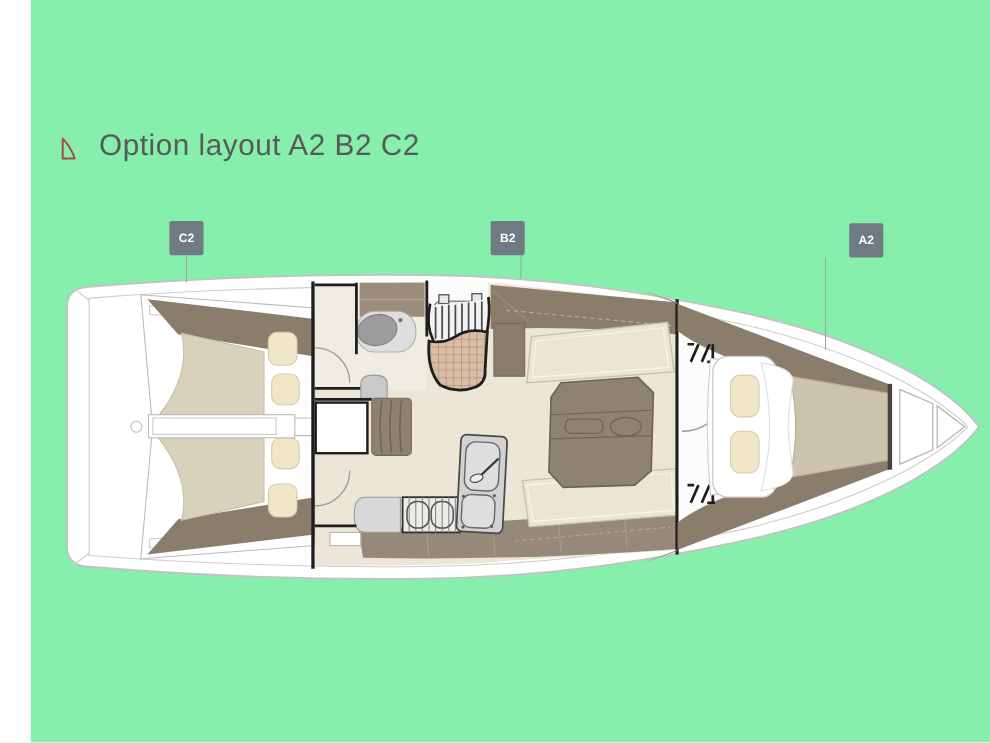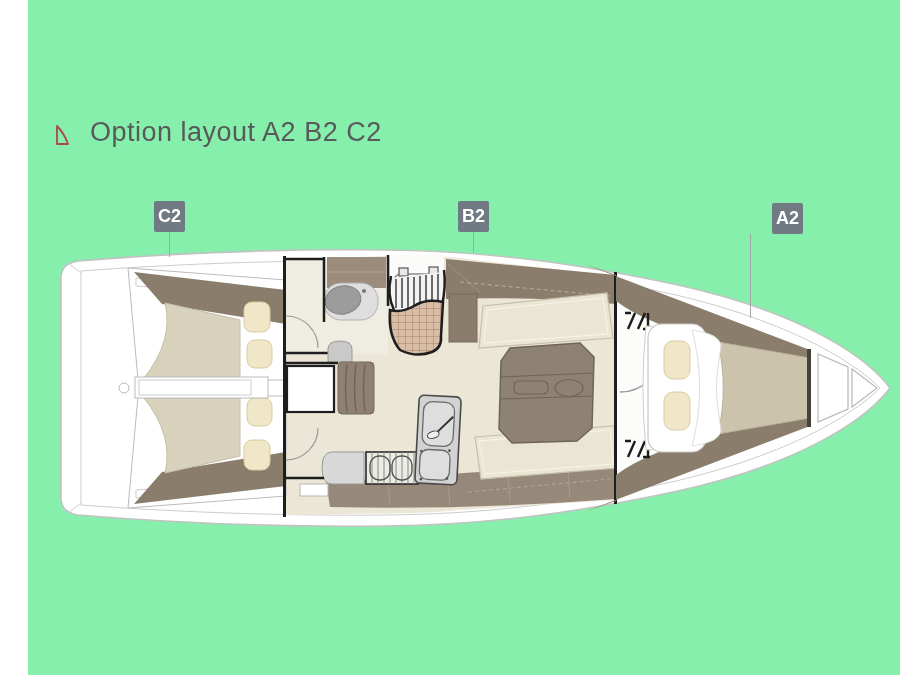--- a/index.html
+++ b/index.html
@@ -4,23 +4,23 @@
 <style>
   html,body{margin:0;padding:0;background:#ffffff;}
   #stage{position:relative;width:900px;height:675px;background:#86efac;overflow:hidden;
          font-family:"Liberation Sans", sans-serif;margin-left:28px;}
   .title-row{position:absolute;left:0;top:0;width:900px;height:170px;}
   .boat-mark{position:absolute;left:21px;top:122px;width:26px;height:26px;}
   .page-title{position:absolute;left:62px;top:117px;font-size:27px;letter-spacing:.5px;
               color:#58595b;white-space:nowrap;font-weight:400;}
   .badge{position:absolute;width:31px;height:31px;background:#6f7a83;color:#fff;
          display:flex;align-items:center;justify-content:center;
-         font-size:18px;font-weight:bold;border-radius:2px;z-index:3;}
+         font-size:11px;font-weight:bold;border-radius:2px;z-index:3;}
   .badge.c2{left:126px;top:201px;}
-  .badge.b2{left:430px;top:201px;}
+  .badge.b2{left:418px;top:201px;}
   .badge.a2{left:744px;top:203px;}
   .leader{position:absolute;width:1px;background:#a0a6aa;z-index:2;}
   .leader.c2{left:141px;top:232px;height:25px;}
   .leader.b2{left:445px;top:232px;height:21px;}
   .leader.a2{left:722px;top:234px;height:84px;}
   svg{display:block;}
   #plan{position:absolute;left:0;top:0;z-index:1;}
 </style>
 </head>
 <body>

